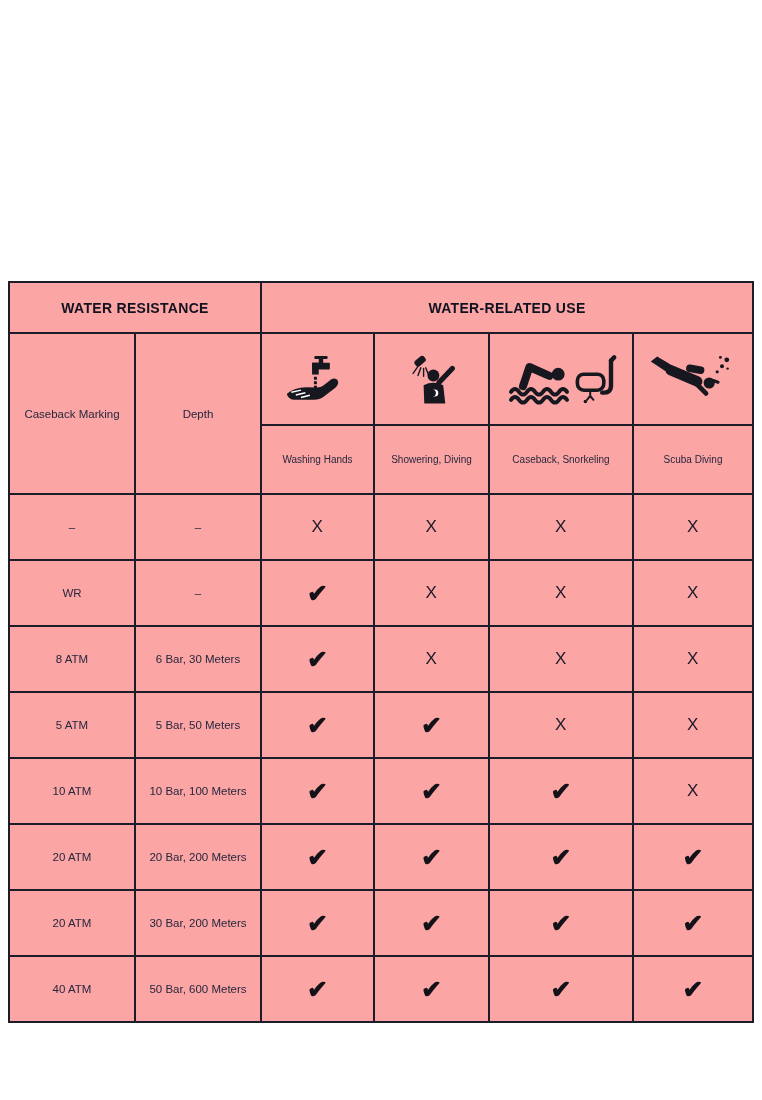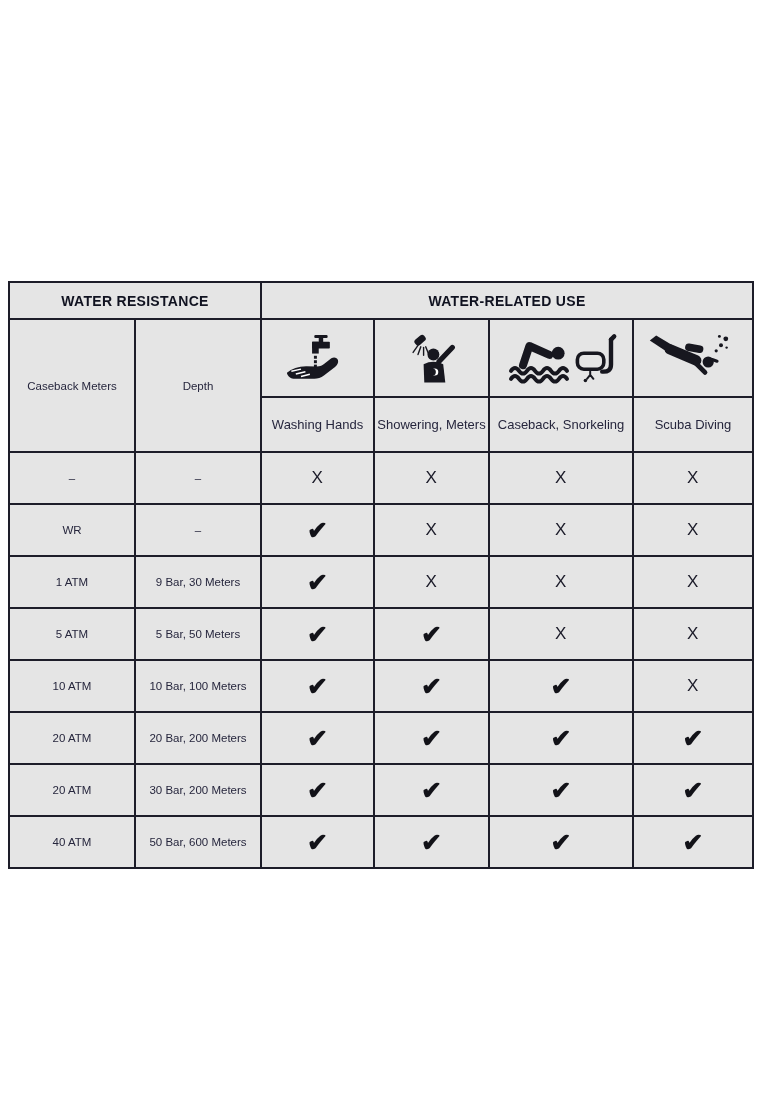--- a/index.html
+++ b/index.html
@@ -14,29 +14,29 @@
     width:762px;height:1100px;position:relative;background:var(--bg);
     font-family:"Liberation Sans",sans-serif;color:var(--text);
   }
   .table-wrap{position:absolute;left:8px;top:281px;}
   table{
     border-collapse:collapse;table-layout:fixed;width:744px;
   }
   td,th{
     border:2px solid var(--border);
     text-align:center;vertical-align:middle;
-    padding:1px;background:#e5e5e5;
+    padding:8px;background:#fca5a5;
     font-weight:400;
   }
   th.main-header{
     height:33px;font-size:14px;font-weight:700;color:var(--header-text);
     letter-spacing:.3px;
   }
   td.icon-cell{height:74px;}
-  td.activity-label{height:51px;font-size:13px;color:var(--text);}
+  td.activity-label{height:51px;font-size:10px;color:var(--text);}
   td.cell{height:48px;font-size:11.5px;color:var(--text);}
   td.sym.check{font-size:25px;font-weight:700;color:#121218;}
   td.sym.cross{font-size:17px;font-weight:500;letter-spacing:.5px;color:#1a1a28;}
   .icon{display:inline-block;vertical-align:middle;}
   .icon svg{display:block;}
   .border-tail{
     position:absolute;left:0px;top:542px;width:2px;height:11px;background:var(--border);
   }
 </style>
 </head>
@@ -51,21 +51,21 @@
         <col style="width:115px">
       <col style="width:144px">
         <col style="width:120px">
     </colgroup>
     <tbody>
       <tr>
         <th class="main-header" colspan="2">WATER RESISTANCE</th>
         <th class="main-header" colspan="4">WATER-RELATED USE</th>
       </tr>
       <tr>
-        <td class="cell" rowspan="2">Caseback Meters</td>
+        <td class="cell" rowspan="2">Caseback Marking</td>
         <td class="cell" rowspan="2">Depth</td>
 
         <td class="icon-cell">
           <span class="icon">
             <svg width="74" height="50" viewBox="0 0 100 64" fill="#17171f" xmlns="http://www.w3.org/2000/svg">
               <rect x="45" y="1" width="18" height="4" rx="1.5"></rect>
               <rect x="51" y="2" width="6" height="9"></rect>
               <rect x="42" y="10" width="24" height="9" rx="1"></rect>
               <rect x="42" y="10" width="9" height="16"></rect>
               <rect x="44.5" y="29" width="4" height="4"></rect>
@@ -129,21 +129,21 @@
               <circle cx="95" cy="19" r="2.5"></circle>
               <circle cx="101" cy="11" r="3"></circle>
               <circle cx="93" cy="8" r="1.8"></circle>
               <circle cx="102" cy="22" r="1.5"></circle>
             </svg>
           </span>
         </td>
       </tr>
       <tr>
         <td class="activity-label">Washing Hands</td>
-        <td class="activity-label">Showering, Meters</td>
+        <td class="activity-label">Showering, Diving</td>
         <td class="activity-label">Caseback, Snorkeling</td>
         <td class="activity-label">Scuba Diving</td>
       </tr>
     </tbody>
     <tbody>
         <tr>
     <td class="cell">–</td>
     <td class="cell">–</td>
     <td class="cell sym cross">X</td>
     <td class="cell sym cross">X</td>
@@ -152,22 +152,22 @@
   </tr>
         <tr>
     <td class="cell">WR</td>
     <td class="cell">–</td>
     <td class="cell sym check">✔</td>
     <td class="cell sym cross">X</td>
     <td class="cell sym cross">X</td>
     <td class="cell sym cross">X</td>
   </tr>
         <tr>
-    <td class="cell">1 ATM</td>
-    <td class="cell">9 Bar, 30 Meters</td>
+    <td class="cell">8 ATM</td>
+    <td class="cell">6 Bar, 30 Meters</td>
     <td class="cell sym check">✔</td>
     <td class="cell sym cross">X</td>
     <td class="cell sym cross">X</td>
     <td class="cell sym cross">X</td>
   </tr>
         <tr>
     <td class="cell">5 ATM</td>
     <td class="cell">5 Bar, 50 Meters</td>
     <td class="cell sym check">✔</td>
     <td class="cell sym check">✔</td>

